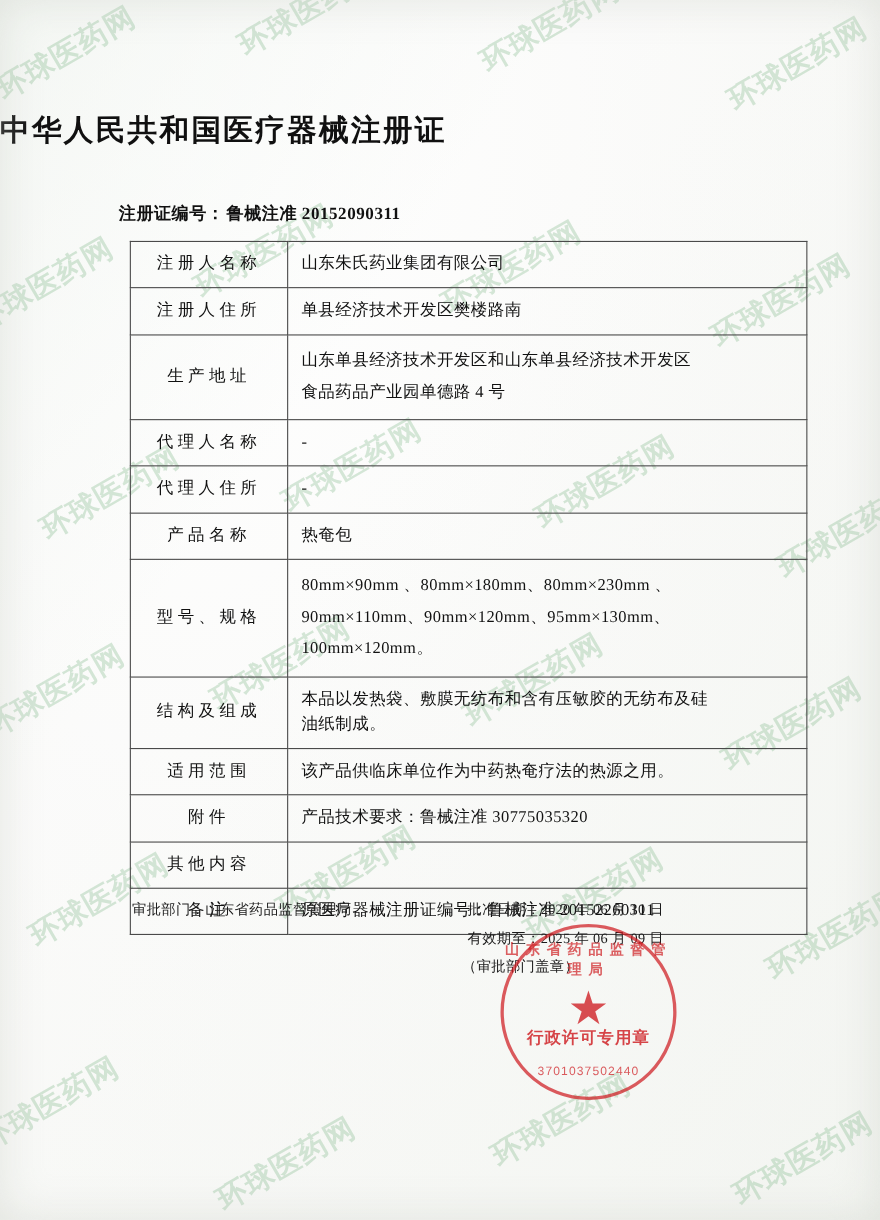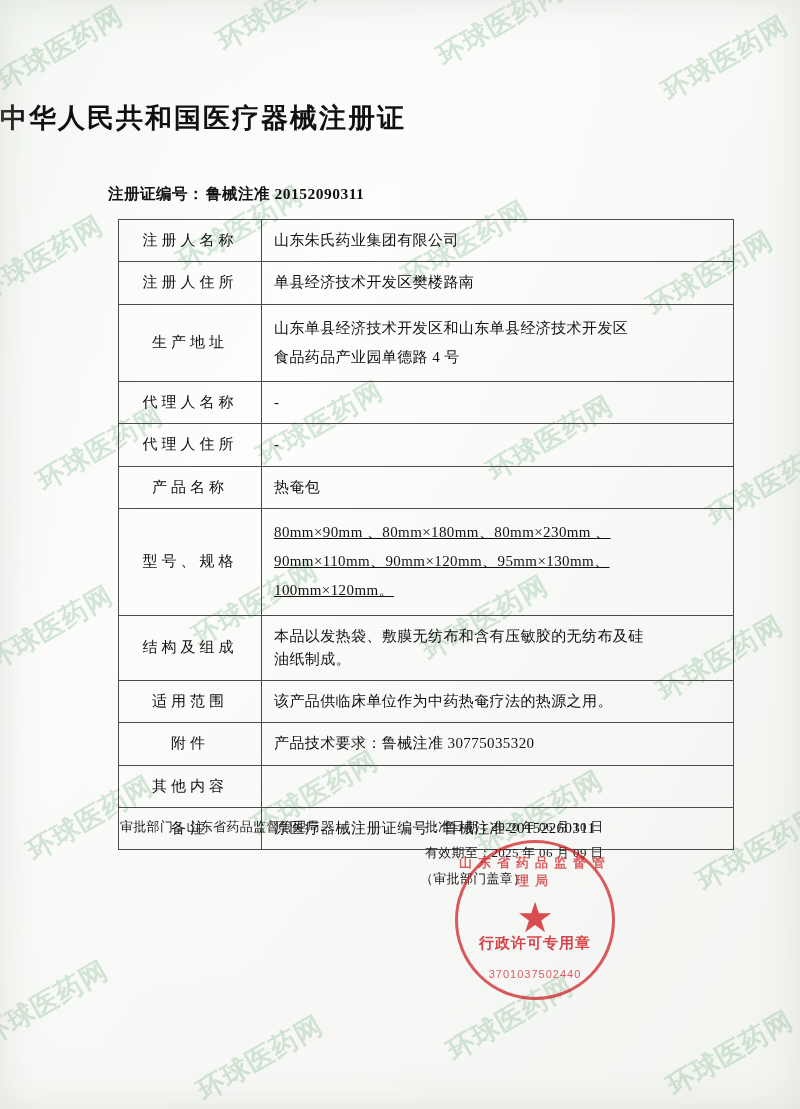--- a/index.html
+++ b/index.html
@@ -100,21 +100,21 @@
     padding: 9px 6px;
     letter-spacing: 4px;
     white-space: nowrap;
   }
   td.v {
     padding: 9px 12px;
     letter-spacing: 0.4px;
   }
   td.v .line { display: block; }
   td.v.tall { line-height: 1.95; }
-  .mono-sz { letter-spacing: 0.2px; text-decoration: underline; }
+  .mono-sz { letter-spacing: 0.2px; }
 
   
   #footer {
     position: absolute;
     top: 818px;
     left: 0;
     width: 800px;
     font-size: 13px;
     color: #1b1b1b;
   }

